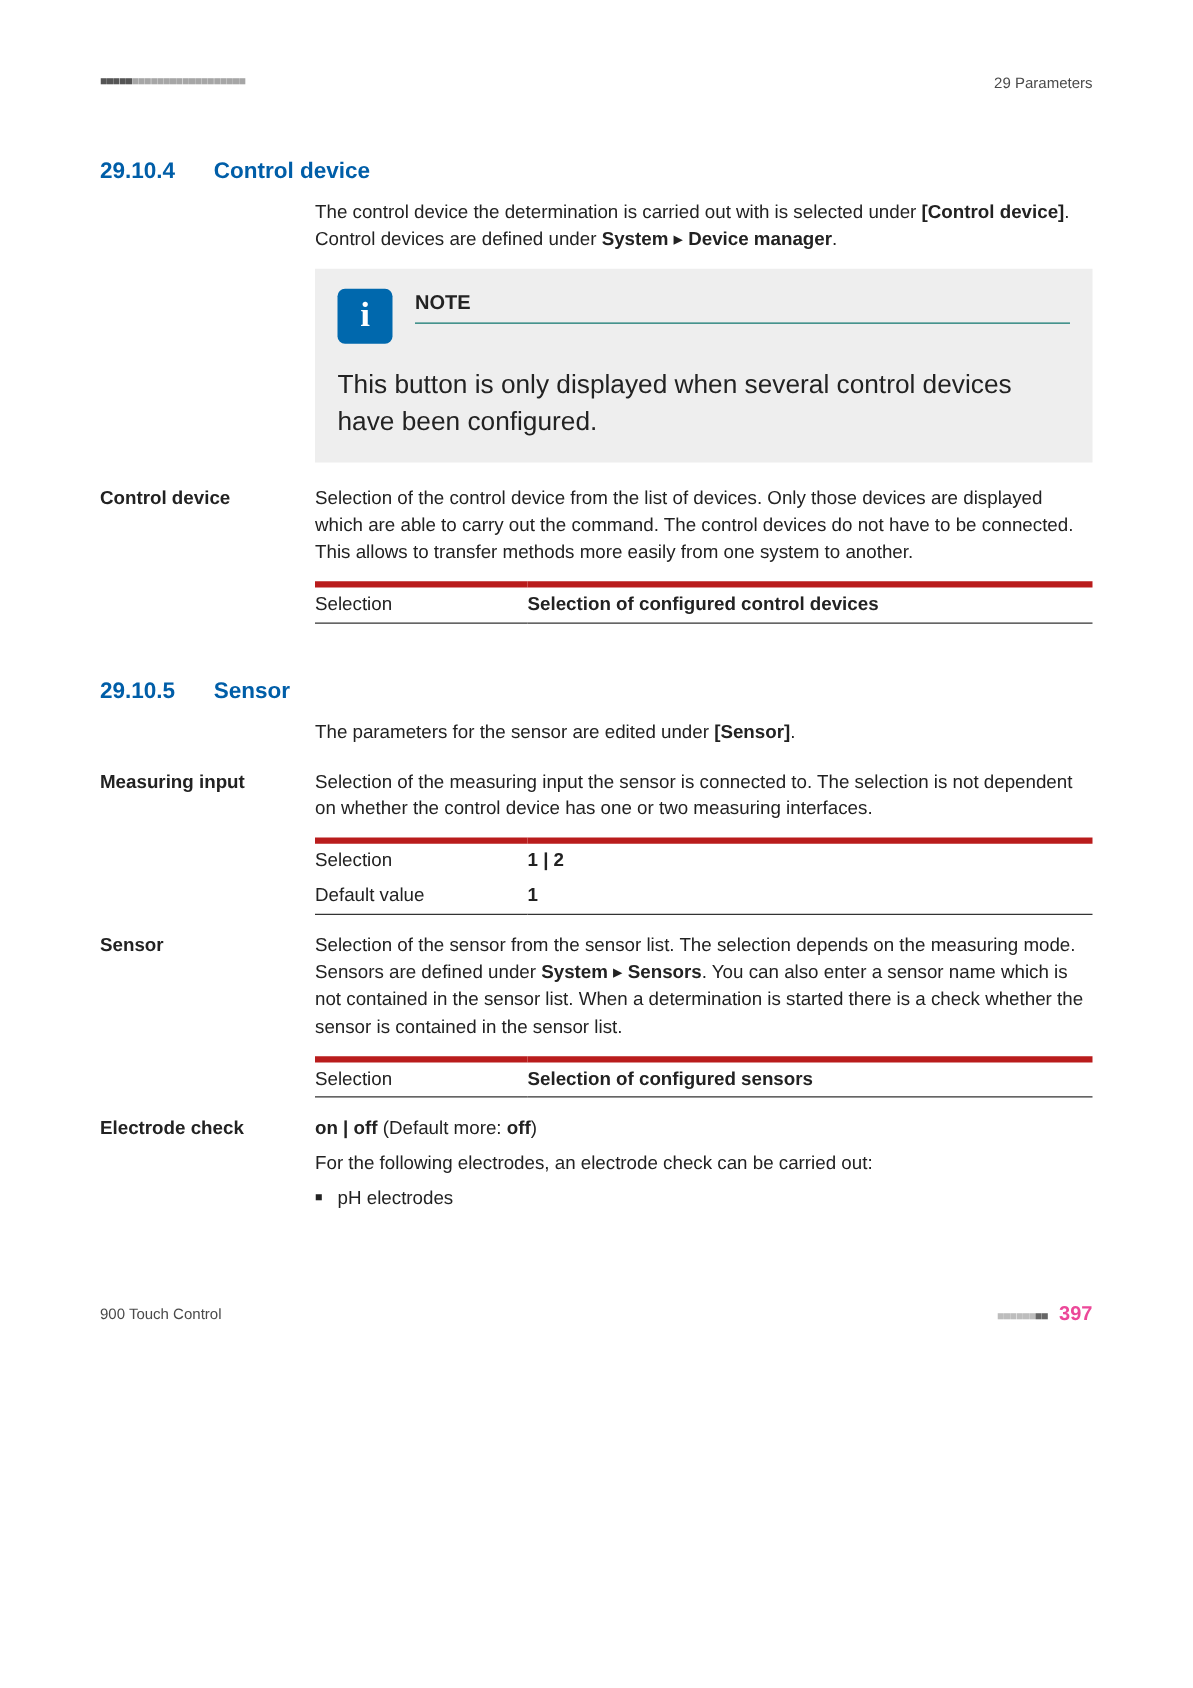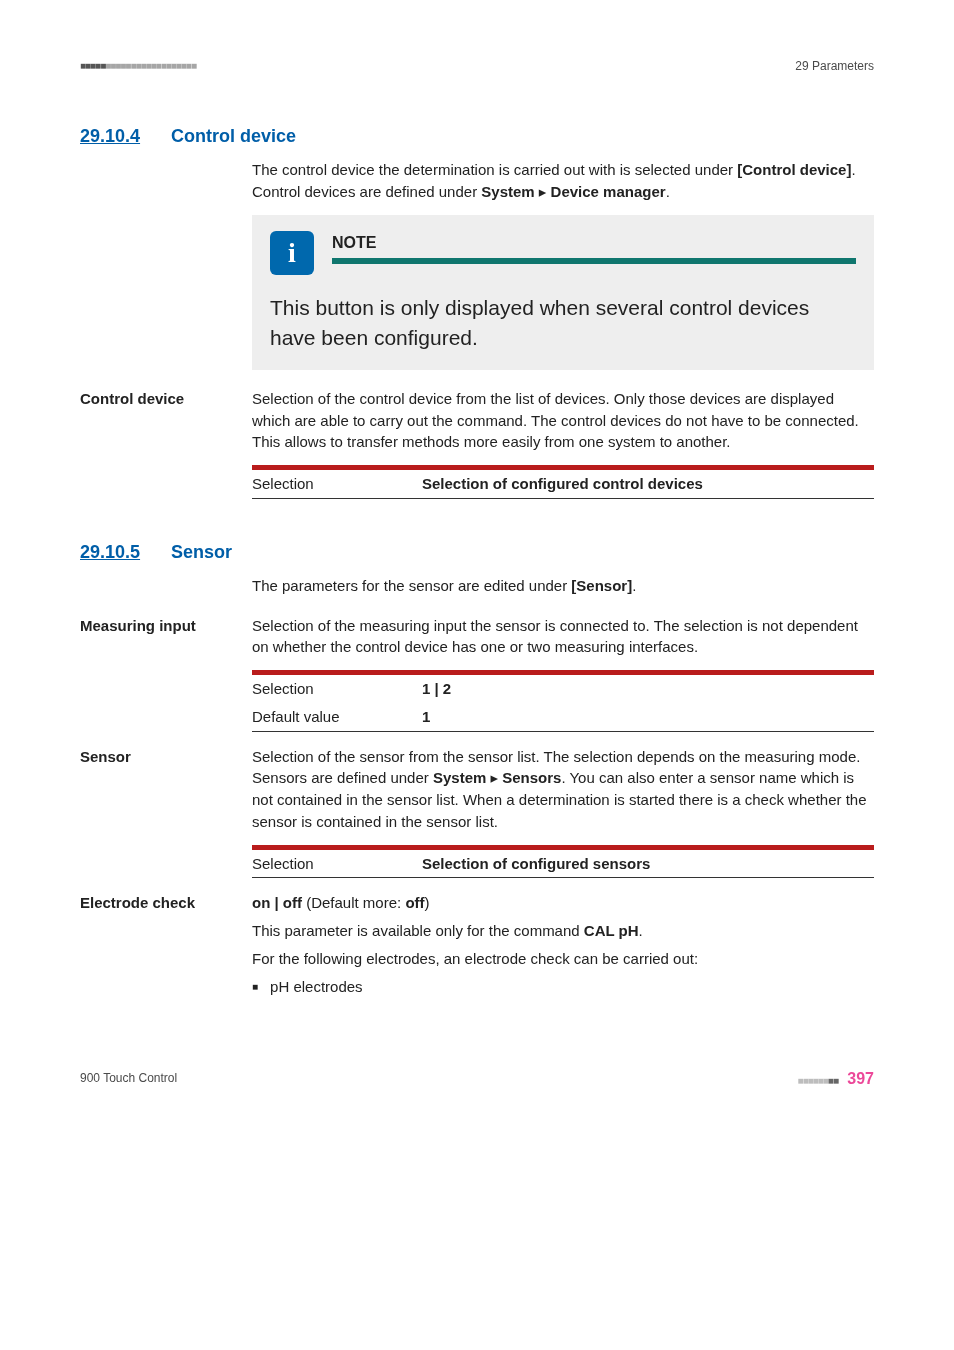--- a/index.html
+++ b/index.html
@@ -24,21 +24,21 @@
   }
   .header-squares { letter-spacing: -1px; color: #a6a6a6; font-size: 10px; }
   .header-squares .dark { color: #555; }
 
   h2.section-heading {
     color: #005ea8;
     font-weight: 700;
     font-size: 18px;
     margin-bottom: 10px;
   }
-  h2.section-heading .num { display: inline-block; min-width: 86px; text-decoration: underline; }
+  h2.section-heading .num { display: inline-block; min-width: 86px; }
 
   .content-block { margin-left: 172px; margin-bottom: 18px; }
 
   p.para { margin-bottom: 12px; }
   p.para.tight { margin-bottom: 6px; }
 
   .note-box {
     background: #eeeeee;
     padding: 16px 18px 16px 18px;
     margin-top: 10px;
@@ -54,21 +54,21 @@
     font-family: Georgia, serif;
     font-weight: 700;
     font-size: 28px;
     flex-shrink: 0;
   }
   .note-title-wrap { flex-grow: 1; }
   .note-title {
     font-weight: 700;
     font-size: 16px;
     padding-bottom: 4px;
-    border-bottom: 6px solid #0f766e;
+    border-bottom: 1px solid #0f766e;
   }
   .note-body { font-size: 21px; }
 
   .field-row { display: flex; }
   .field-label {
     width: 172px;
     font-weight: 700;
     flex-shrink: 0;
     padding-top: 0;
   }
@@ -202,23 +202,20 @@
       </table>
   </div>
 </div>
 
 <div class="field-row">
   <div class="field-label">Electrode check</div>
   <div class="field-content">
     <p class="para tight">
       <span class="bold">on | off</span><span> (Default more: </span><span class="bold">off</span><span>)</span>
     </p>
-    <p class="para tight">
-      <span>This parameter is available only for the command </span><span class="bold">CAL pH</span><span>.</span>
-    </p>
     <p class="para tight">For the following electrodes, an electrode check can be carried out:</p>
     <ul class="bullets">
       <li>pH electrodes</li>
     </ul>
   </div>
 </div>
 
 <div class="footer">
   <span>900 Touch Control</span>
   <span>

